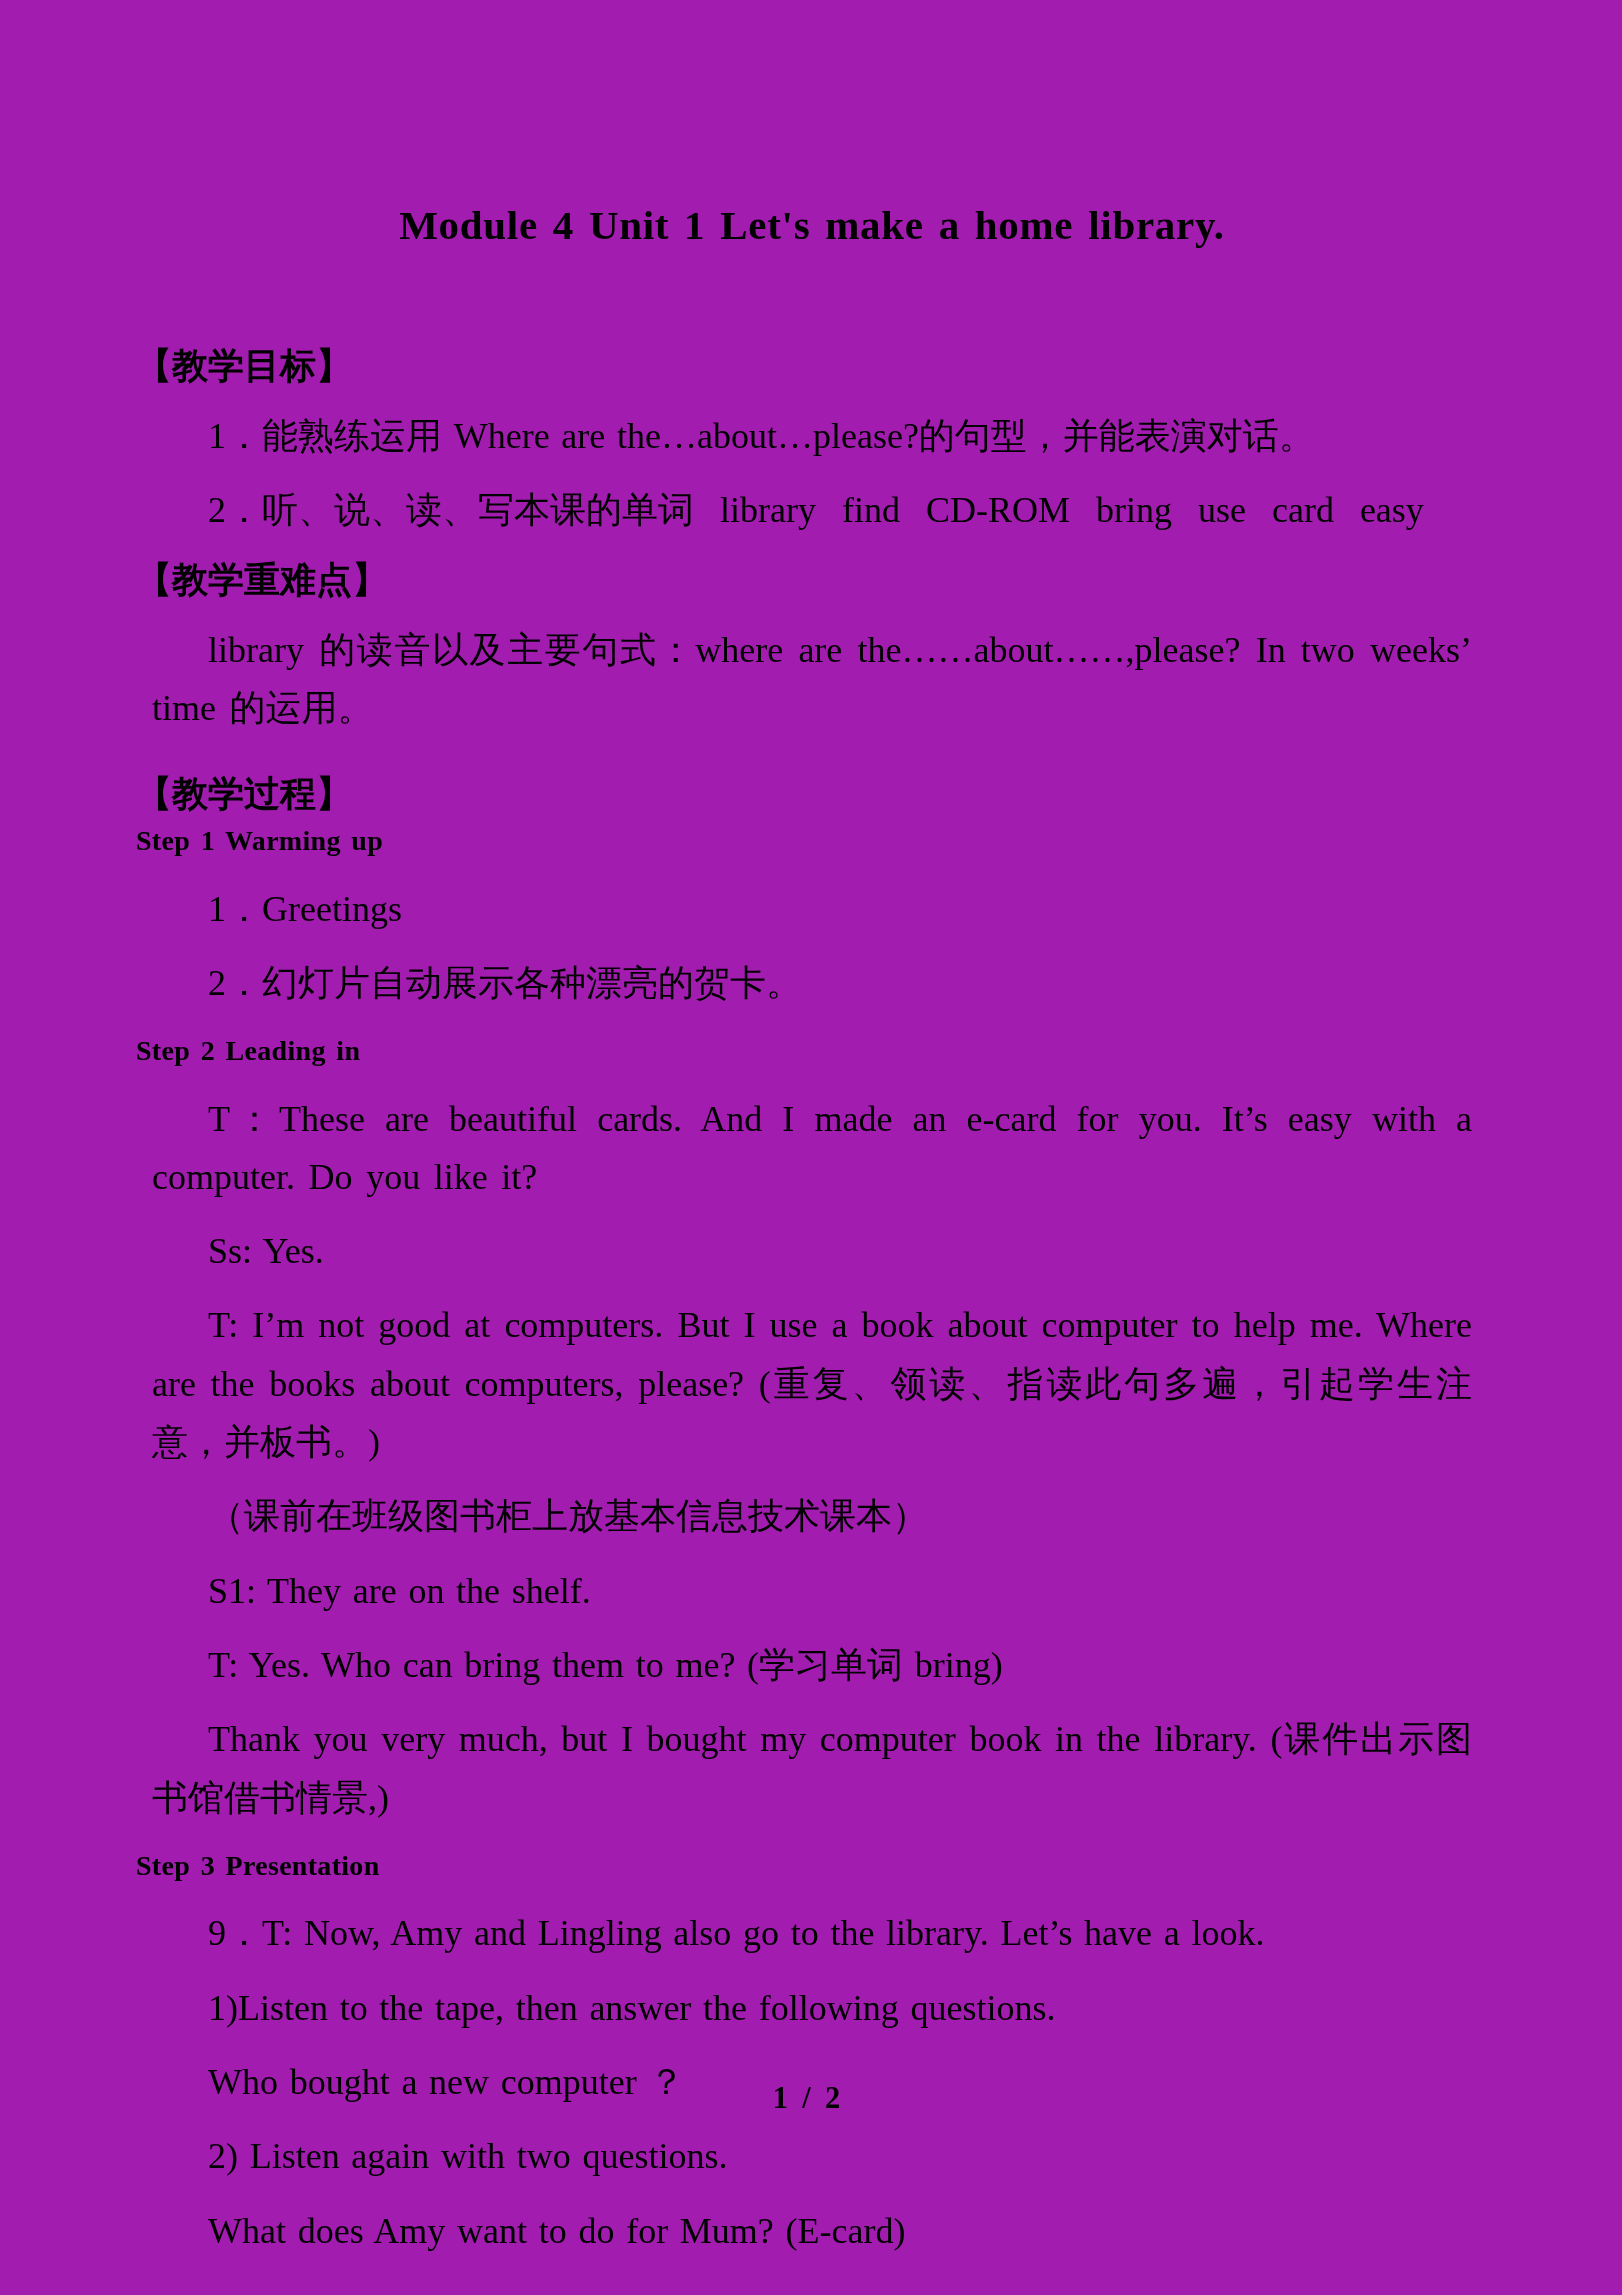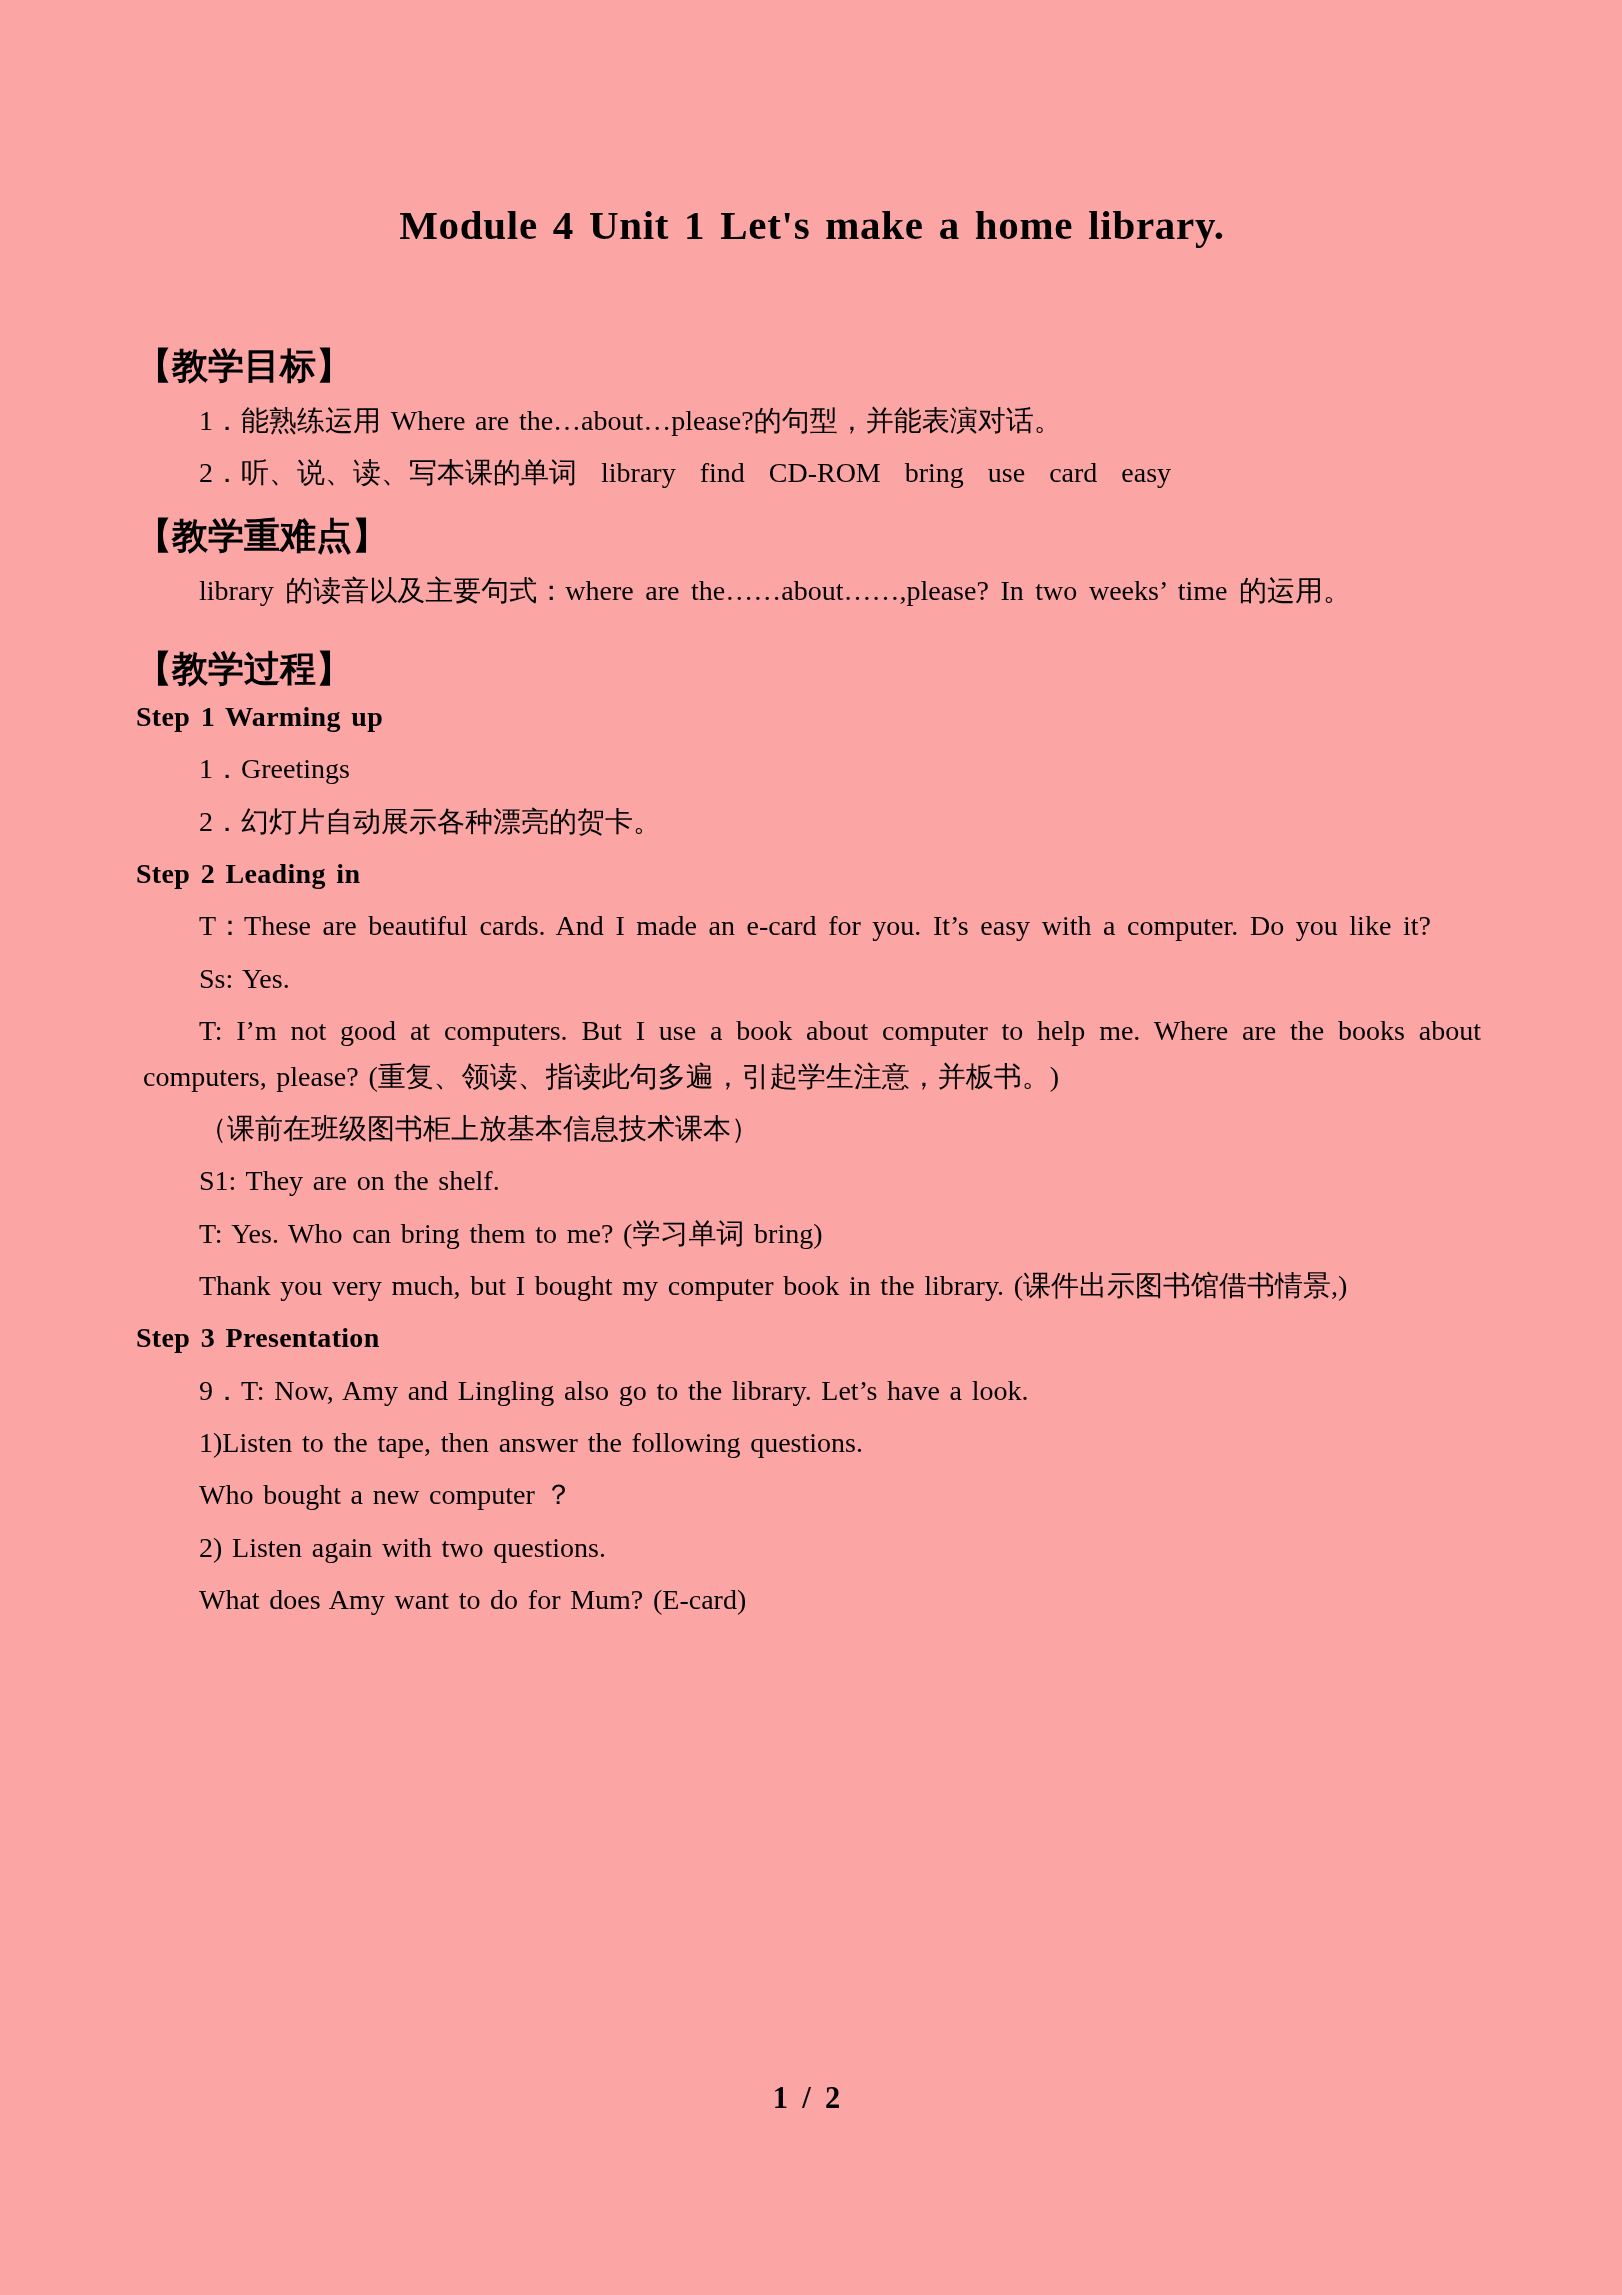--- a/index.html
+++ b/index.html
@@ -8,21 +8,21 @@
     background: #ffffff;
   }
   body {
     font-family: "Liberation Serif", "DejaVu Serif", serif;
     color: #000000;
   }
   .page {
     position: relative;
     width: 1623px;
     height: 2295px;
-    background: #fca5a5;
+    background: #a21caf;
     box-sizing: border-box;
     padding: 8px;
     overflow: hidden;
   }
   .content {
     position: absolute;
     left: 136px;
     top: 0;
     width: 1352px;
   }
@@ -46,23 +46,23 @@
     margin: 0;
     line-height: 1.35;
     letter-spacing: 0px;
   }
   .sec-goal      { margin-top: 93px; }
   .sec-keydiff   { margin-top: 17px; }
   .sec-process   { margin-top: 32px; }
 
   
   .para {
-    font-size: 28px;
+    font-size: 36px;
     line-height: 1.62;
-    margin: 7px;
+    margin: 16px;
     text-align: justify;
     text-justify: inter-word;
   }
   .indent {
     text-indent: 56px;
   }
 
   .ws { word-spacing: 4.6px; }
   .ws2 { word-spacing: 2.7px; }
 

